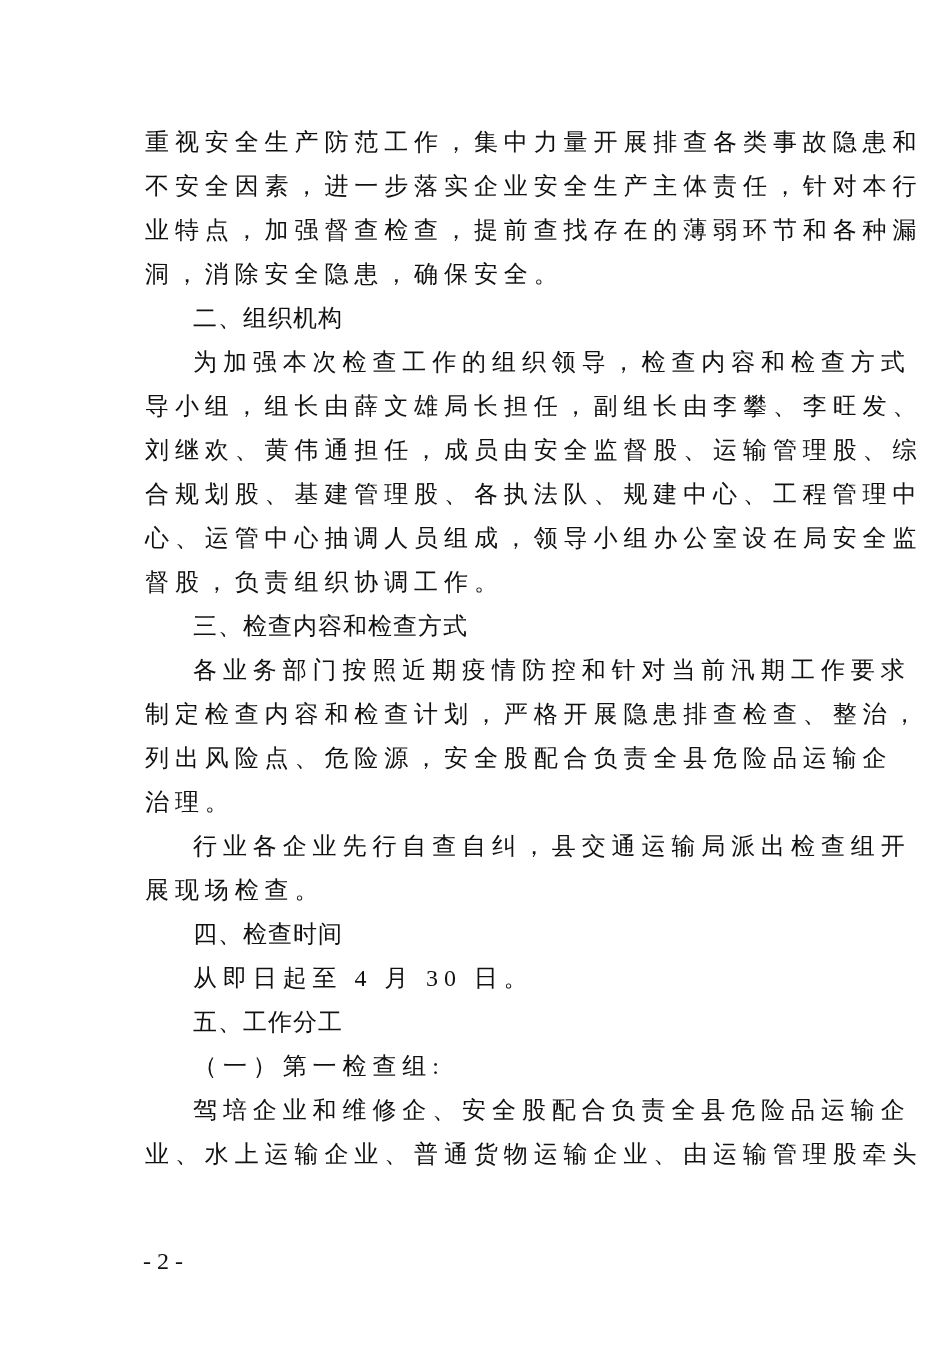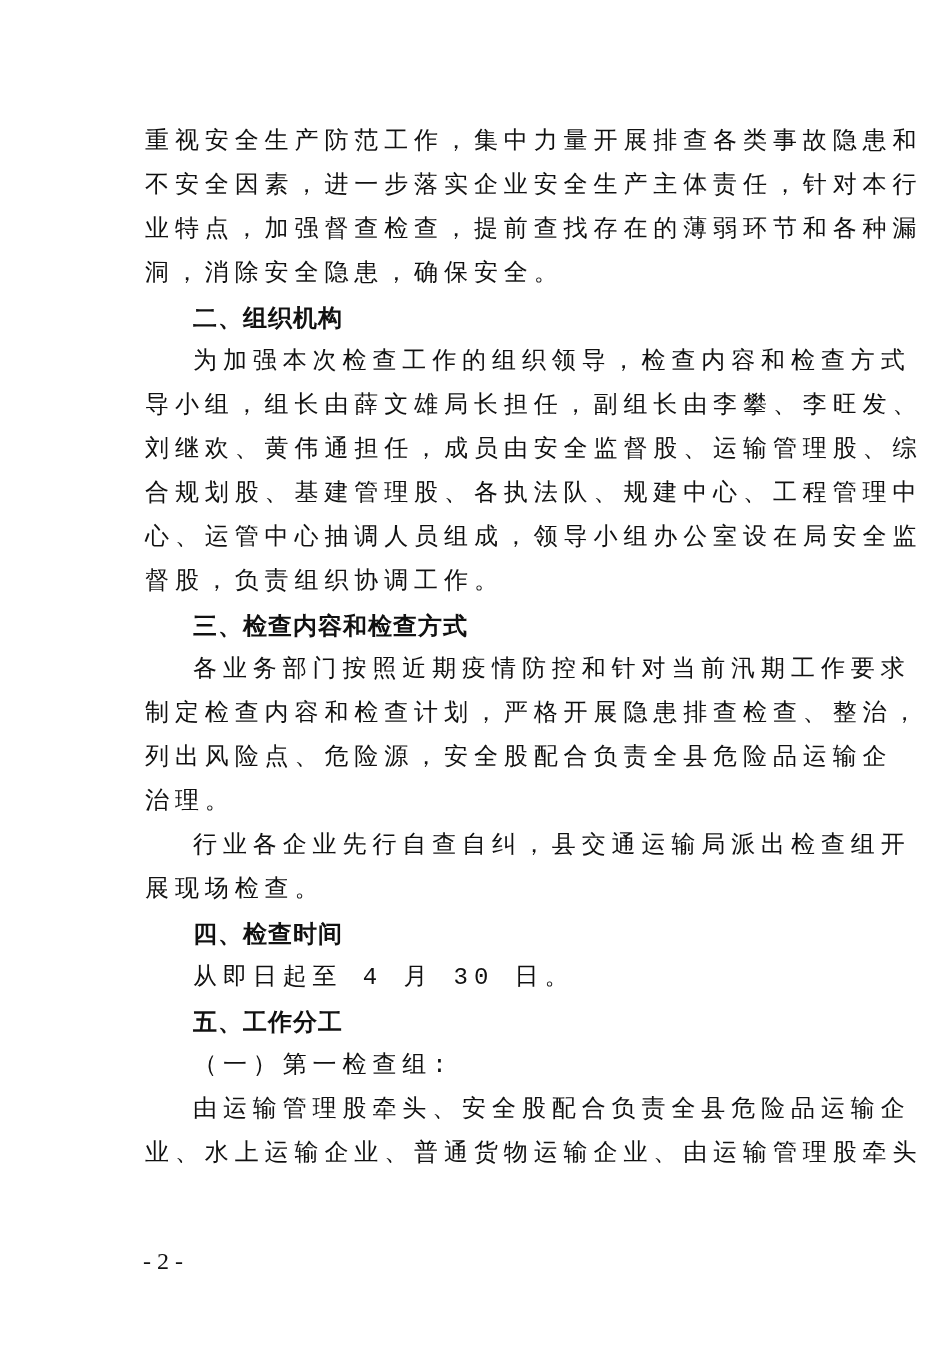--- a/index.html
+++ b/index.html
@@ -1,31 +1,31 @@
 <!DOCTYPE html>
 <html><head>
 <meta charset="utf-8">
 <style>
   html, body { margin: 0; padding: 0; background: #ffffff; }
   body { width: 950px; height: 1345px; position: relative; overflow: hidden; }
   .page { position: absolute; left: 0; top: 0; width: 950px; height: 1345px; background: #fff; }
   .content { position: absolute; left: 145px; top: 120px; width: 662px; }
   .line {
-    font-family: Liberation Mono, monospace;
+    font-family: Liberation Serif, serif;
     font-size: 24px;
     line-height: 44px;
     height: 44px;
     color: #111;
     white-space: nowrap;
     letter-spacing: 5.9px;
   }
   .indent { padding-left: 48px; }
   .heading {
     font-family: "DejaVu Sans", "Liberation Sans", sans-serif;
-    font-weight: bold;
+    font-weight: normal;
     letter-spacing: 1px;
   }
   .footer {
     position: absolute; left: 143px; top: 1248px;
     font-family: "Liberation Serif", "DejaVu Serif", serif;
     font-size: 24px; color: #111;
   }
 </style>
 </head>
 <body>
@@ -55,17 +55,17 @@
     <div class="line">治理。</div>
 
     <div class="line indent">行业各企业先行自查自纠，县交通运输局派出检查组开</div>
     <div class="line">展现场检查。</div>
 
     <div class="line indent heading">四、检查时间</div>
     <div class="line indent">从即日起至 4 月 30 日。</div>
 
     <div class="line indent heading">五、工作分工</div>
     <div class="line indent">（一）第一检查组:</div>
-    <div class="line indent">由运输管理股牵头、安全股配合负责全县危险品运输企</div>
+    <div class="line indent">驾培企业和维修企、安全股配合负责全县危险品运输企</div>
     <div class="line">业、水上运输企业、普通货物运输企业、由运输管理股牵头</div>
   </div>
   <div class="footer">- 2 -</div>
 </div>
 
 </body></html>

